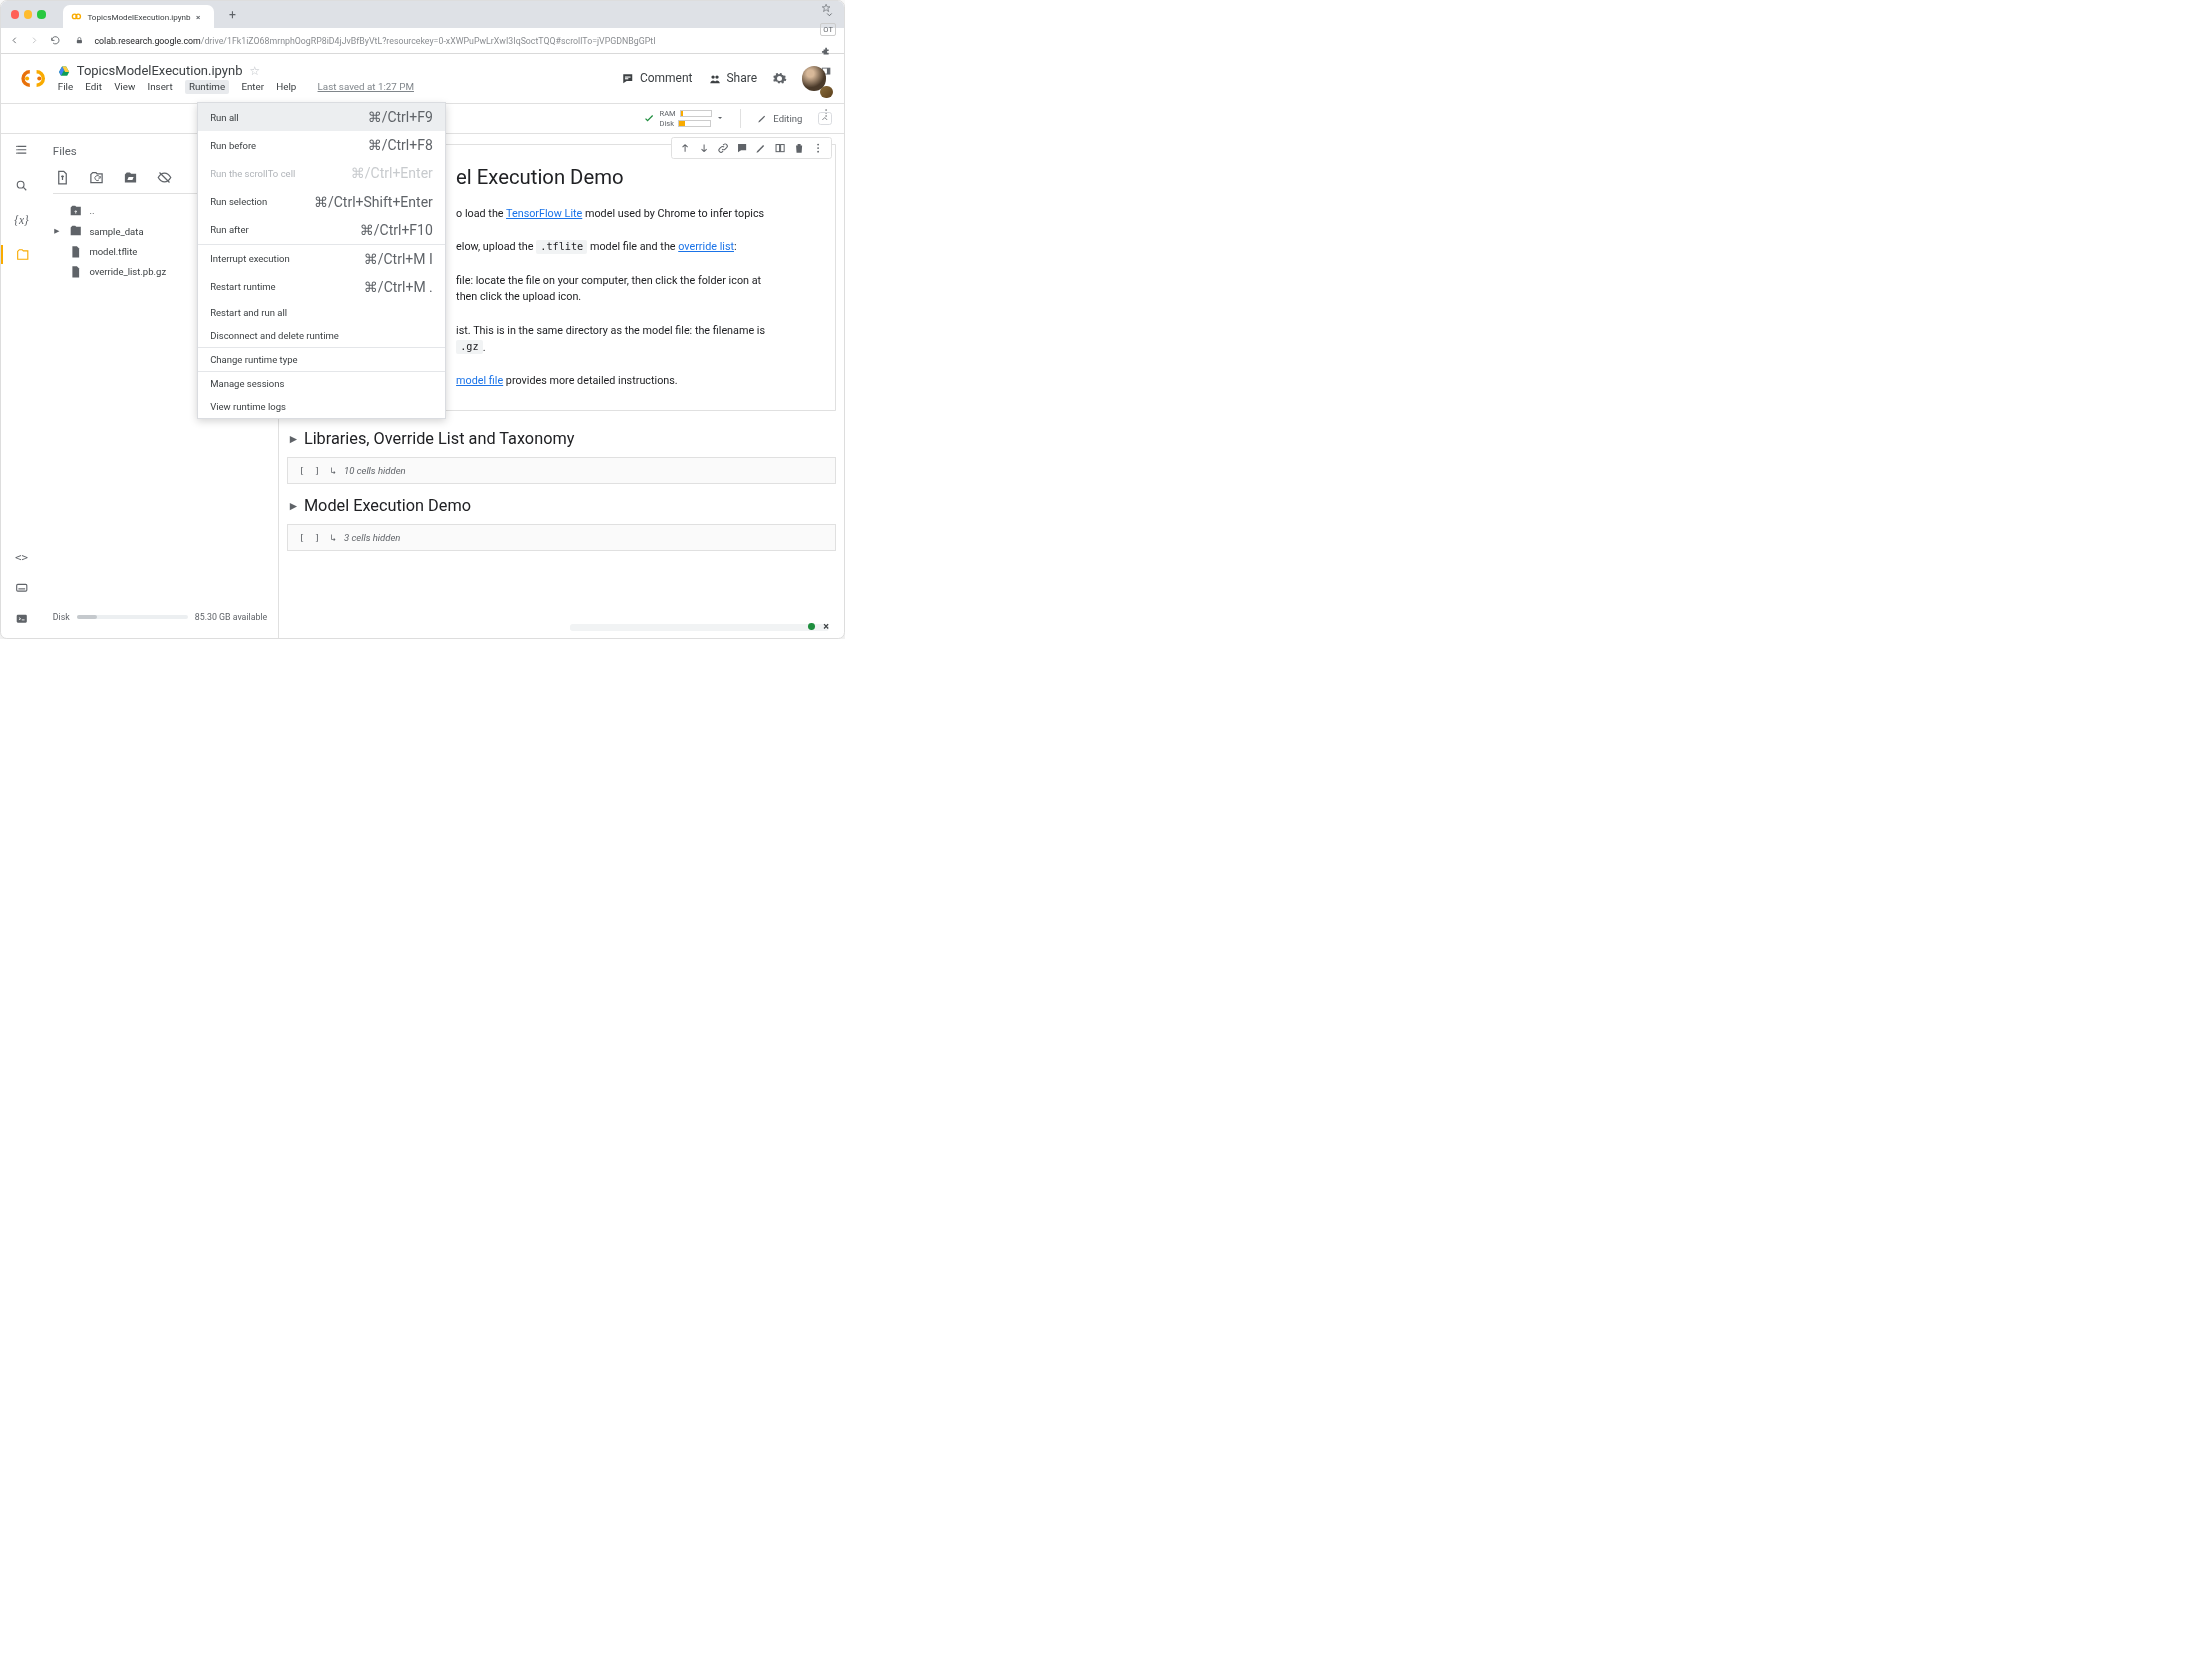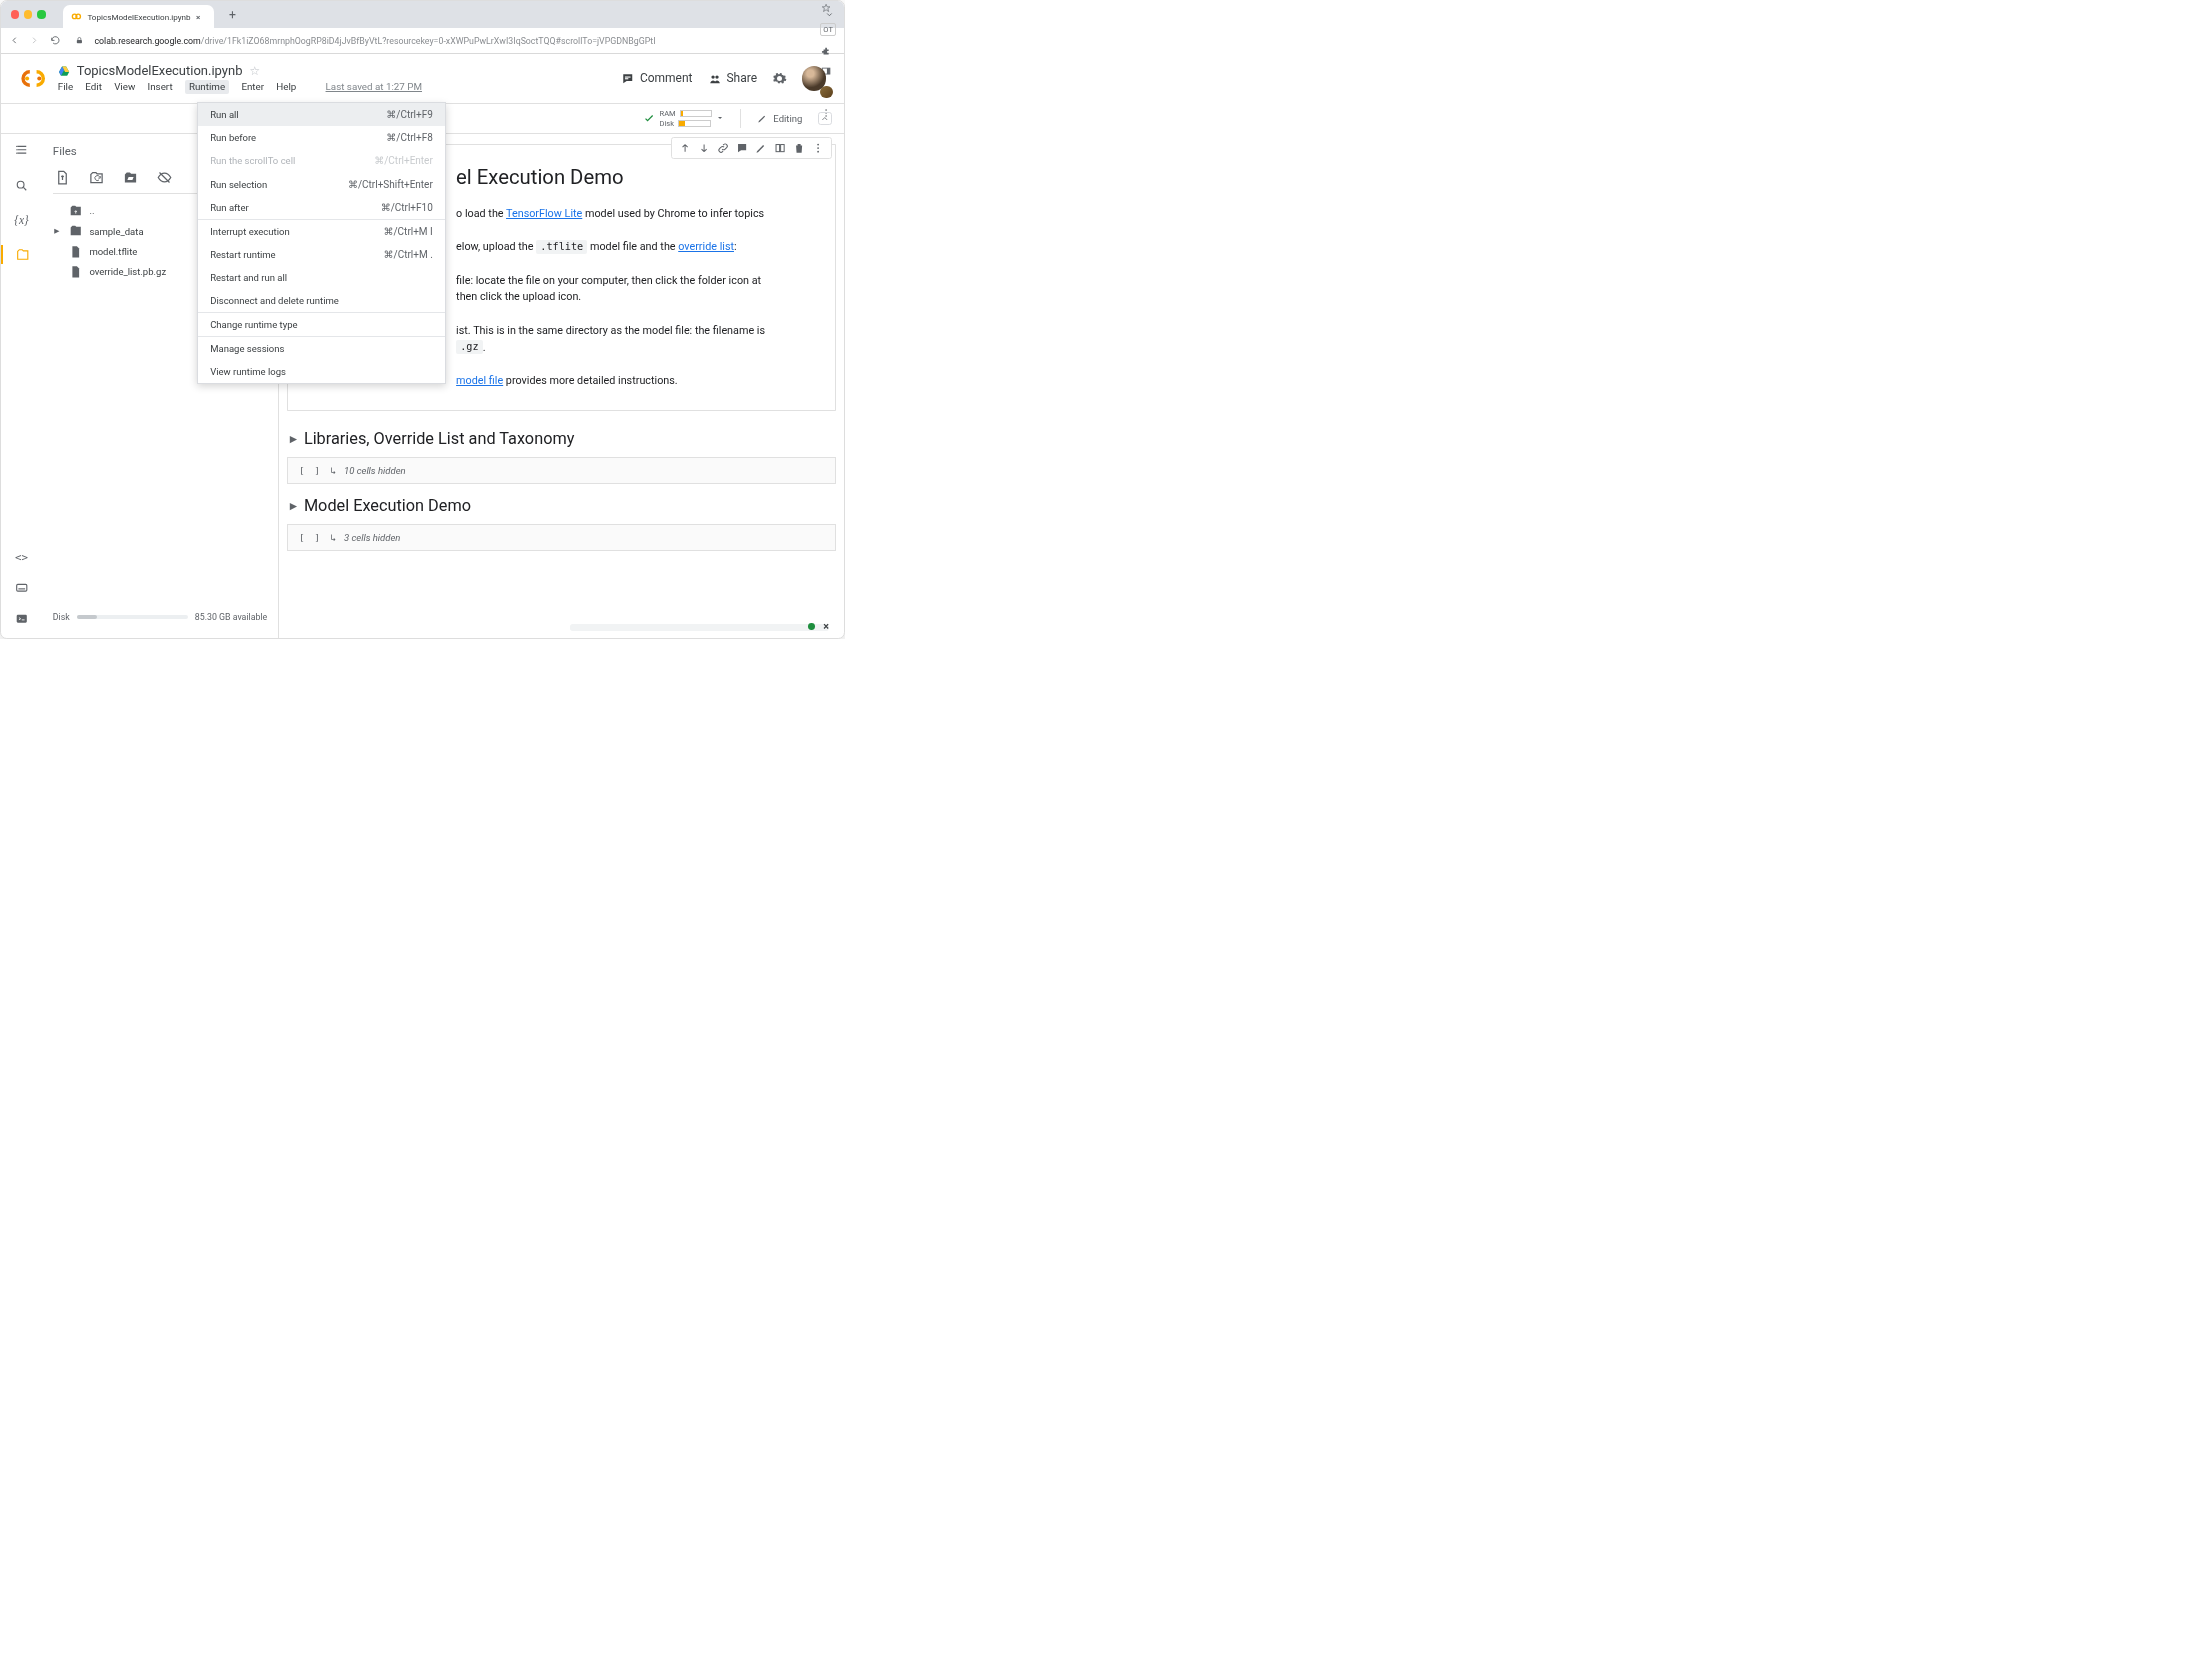--- a/index.html
+++ b/index.html
@@ -28,21 +28,21 @@
 
 .colab-header { height:50px; display:flex; align-items:center; padding:0 17.6px; gap:10.8px; border-bottom:0.7px solid #e0e0e0;}
 .colab-logo { width:28.4px; height:19px; display:flex; gap:1.4px;}
 .hdr-main{flex:1;display:flex;flex-direction:column;gap:1.4px;}
 .hdr-title{display:flex;align-items:center;gap:6.8px;font-size:13px;color:#3c4043;}
 .drive-icon{width:12.2px;height:12.2px;}
 .star-icon{color:#bdc1c6;font-size:12.2px;}
 .hdr-menus{display:flex;gap:12.2px;font-size:9.8px;color:#3c4043;align-items:center;}
 .menu-item{cursor:pointer;}
 .menu-item.selected{background:#e8eaed;padding:1.4px 4.1px;border-radius:2px;}
-.menu-sep{color:#80868b;text-decoration:underline;margin-left:17px;}
+.menu-sep{color:#80868b;text-decoration:underline;margin-left:9px;}
 .hdr-right{display:flex;align-items:center;gap:15px;}
 .hdr-btn{display:flex;align-items:center;gap:5.4px;font-size:12px;color:#3c4043;cursor:pointer;}
 .hdr-btn .ico{width:13.5px;height:13.5px;fill:#5f6368;}
 .gear{width:15px;height:15px;}
 .avatar-lg{width:24.4px;height:24.4px;border-radius:50%;background:radial-gradient(circle at 35% 30%,#d7b899 15%,#4a3a2a 60%);}
 
 
 .toolbar{height:30px;border-bottom:0.7px solid #e0e0e0;display:flex;align-items:center;justify-content:flex-end;padding:0 12.2px;gap:16px;}
 .ram-box{display:flex;align-items:center;gap:4.1px;font-size:7.5px;color:#5f6368;}
 .check-svg{color:#1e8e3e;}
@@ -88,21 +88,21 @@
 .hidden-bar .sub{font-family:monospace;font-style:normal;}
 
 .scrolltrack{position:absolute;bottom:6.8px;left:291px;right:15px;height:6.8px;background:#f1f3f4;border-radius:2.7px;}
 
 
 .dropdown{position:absolute;left:197px;top:102px;width:249px;background:#fff;border:0.7px solid #dadce0;box-shadow:0 2.7px 8.1px rgba(0,0,0,.18);z-index:20;font-size:9.5px;color:#3c4043;}
 .dd-item{display:flex;justify-content:space-between;align-items:center;padding:6.1px 12.2px;}
 .dd-item.hover{background:#eceef0;}
 .dd-item.disabled{color:#b0b4b9;}
 .dd-sep{height:0.7px;background:#e4e6e9;}
-.dd-shortcut{color:#5f6368;font-size:10px;}
+.dd-shortcut{color:#5f6368;font-size:14px;}
 .dd-item.disabled .dd-shortcut{color:#c8cbce;}
 
 
 .statusbar{position:absolute;right:15px;bottom:5.4px;display:flex;gap:8.1px;align-items:center;}
 .stat-dot{width:6.8px;height:6.8px;border-radius:50%;background:#1e8e3e;}
 .stat-x{font-size:10.8px;color:#3c4043;font-weight:bold;}
 </style>
 </head>
 <body>
 

